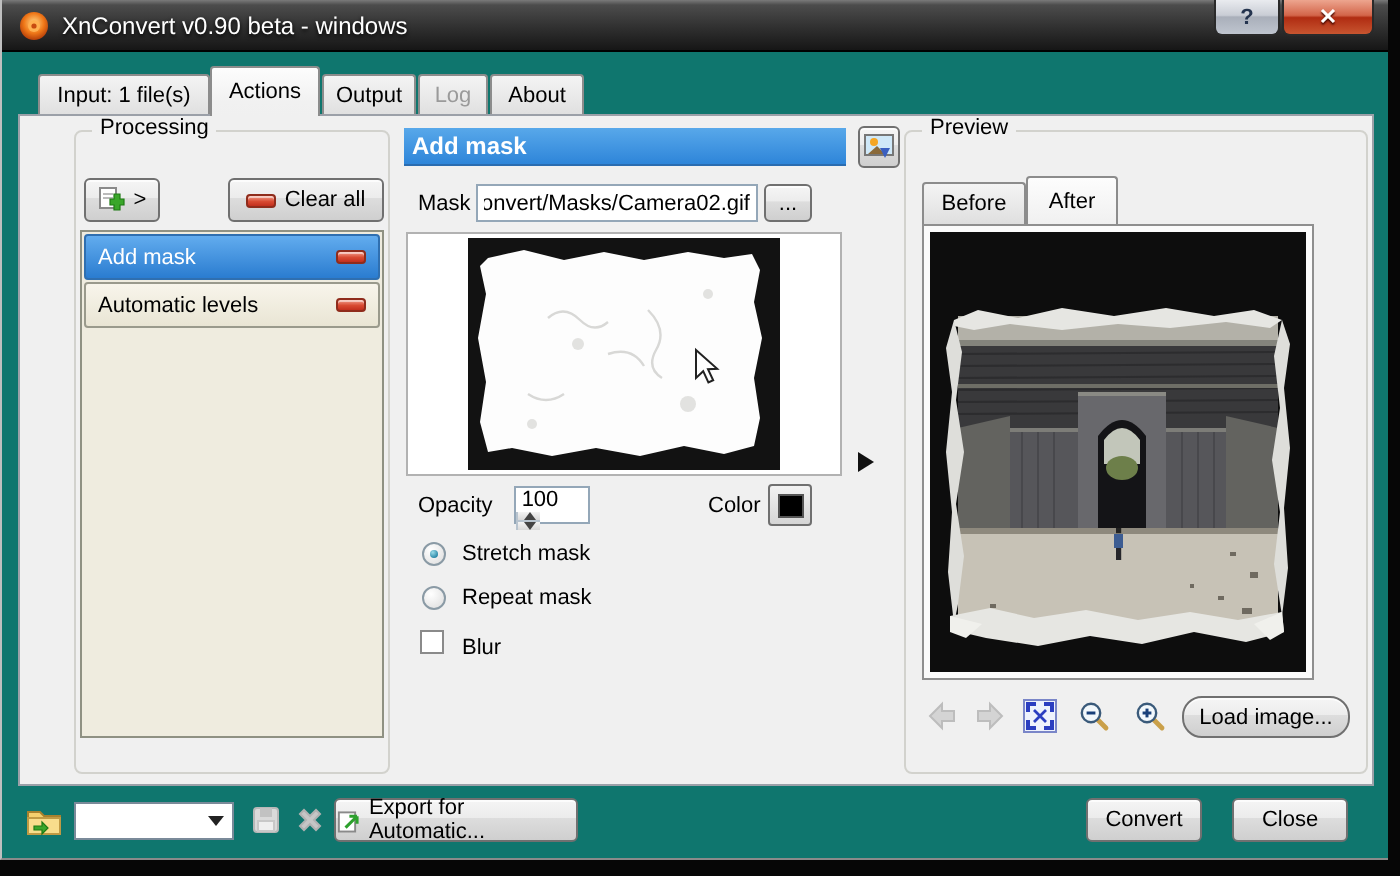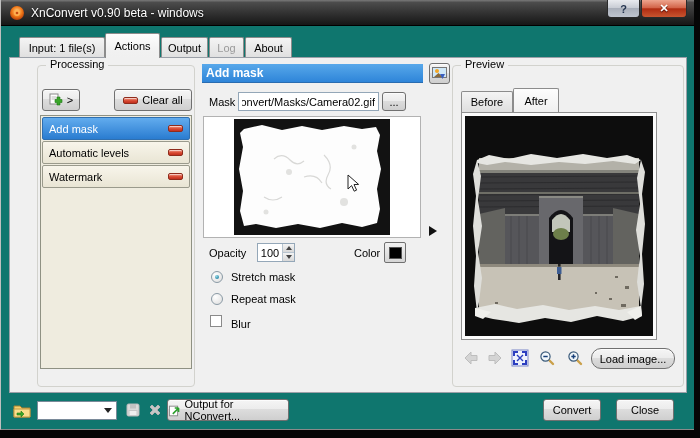--- a/index.html
+++ b/index.html
@@ -40,21 +40,21 @@
                  background:#efecdf; border:1px solid #8f9183; }
   .list-item { position:absolute; left:1px; width:148px; height:23px; border:1px solid #9a9a8c; border-radius:2px;
                background:linear-gradient(#f8f5eb,#e9e5d4); display:flex; align-items:center; padding:0 6px; }
   .list-item.selected { background:linear-gradient(#62acee,#2a7cd0); border-color:#2f6fb0; color:#fff; }
   .list-item .minus-badge { margin-left:auto; }
   
   .panel-header { position:absolute; left:192px; top:6px; width:221px; height:19px;
                   background:linear-gradient(#58a8ea,#2e85d9); color:#fff; font-weight:bold; font-size:12px;
                   display:flex; align-items:center; padding-left:4px; border-bottom:1px solid #2a6cb0; }
   .textfield { border:1px solid #94a7b8; background:#fff; font-size:11px; font-family:"Liberation Sans",sans-serif; padding:0 3px; }
-  .spinbox { position:absolute; display:flex; border:1px solid #94a7b8; background:#fff; }
+  .spinbox { position:absolute; display:flex; border:1px solid #94a7b8; background:#fff;flex-direction:column; }
   .spin-val { width:24px; display:flex; align-items:center; justify-content:center; }
   .spin-btns { width:12px; display:flex; flex-direction:column; border-left:1px solid #b8c4cf; }
   .spin-btn { flex:1; background:linear-gradient(#f4f4f4,#d8d8d8); display:flex; align-items:center; justify-content:center; }
   .spin-btn + .spin-btn { border-top:1px solid #b8c4cf; }
   .tri-up { width:0; height:0; border-left:3px solid transparent; border-right:3px solid transparent; border-bottom:4px solid #444; }
   .tri-dn { width:0; height:0; border-left:3px solid transparent; border-right:3px solid transparent; border-top:4px solid #444; }
   .radio { position:absolute; width:12px; height:12px; border:1px solid #8a9aa5; border-radius:50%;
            background:radial-gradient(circle at 35% 30%,#fff,#dcdcdc); }
   .radio.checked::after { content:""; position:absolute; left:3px; top:3px; width:4px; height:4px; border-radius:50%;
            background:radial-gradient(circle at 35% 30%,#9adbe8,#2f8cab 70%,#1c6a84); }
@@ -136,24 +136,20 @@
         <span>Clear all</span>
       </div>
 
       <div class="action-list">
         <div class="list-item selected" style="top:1px;">
           <span>Add mask</span>
           <span class="minus-badge"></span>
         </div>
         <div class="list-item" style="top:25px;">
           <span>Automatic levels</span>
-          <span class="minus-badge"></span>
-        </div>
-        <div class="list-item" style="top:49px;">
-          <span>Watermark</span>
           <span class="minus-badge"></span>
         </div>
       </div>
 
       <div class="panel-header">
         <span>Add mask</span>
       </div>
       <div class="btn" style="left:419px;top:5px;width:21px;height:21px;">
         <svg width="15" height="13" viewBox="0 0 15 13">
           <rect x="0.5" y="0.5" width="14" height="10" fill="#cfe8f8" stroke="#777"></rect>
@@ -332,21 +328,21 @@
       <rect x="4" y="8.5" width="8" height="5" fill="#efefef" stroke="#c8c8c8"></rect>
     </svg>
     <svg class="icon16" style="position:absolute;left:146px;top:402px;" viewBox="0 0 16 16">
       <path d="M3,5 5,3 8,6 11,3 13,5 10,8 13,11 11,13 8,10 5,13 3,11 6,8 z" fill="#c6c6c6" stroke="#b2b2b2"></path>
     </svg>
     <div class="btn" style="left:166px;top:399px;width:122px;height:22px;">
       <svg width="13" height="13" viewBox="0 0 13 13">
         <rect x="1.5" y="2" width="8.5" height="10" fill="#fff" stroke="#8a8a8a"></rect>
         <path d="M5,10 L11,4 M11,4 h-4 M11,4 v4" stroke="#2da02d" stroke-width="1.6" fill="none"></path>
       </svg>
-      <span>Output for NConvert...</span>
+      <span>Export for Automatic...</span>
     </div>
     <div class="btn" style="left:542px;top:399px;width:58px;height:22px;">
       <span>Convert</span>
     </div>
     <div class="btn" style="left:615px;top:399px;width:58px;height:22px;">
       <span>Close</span>
     </div>
   </div>
 </div>
 

